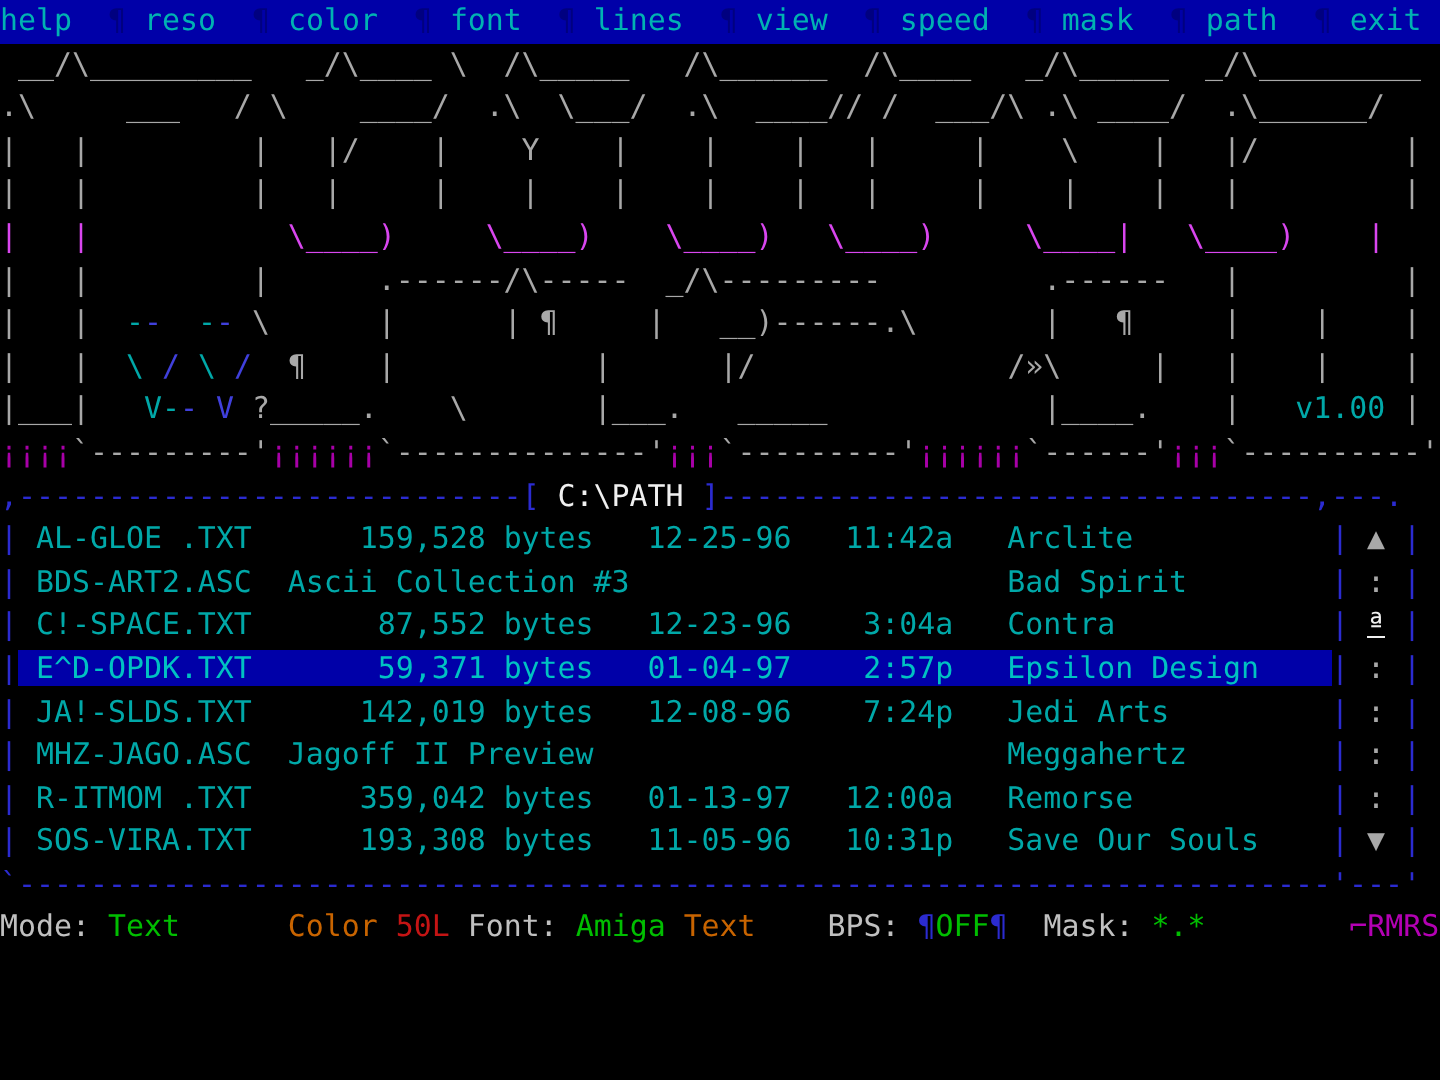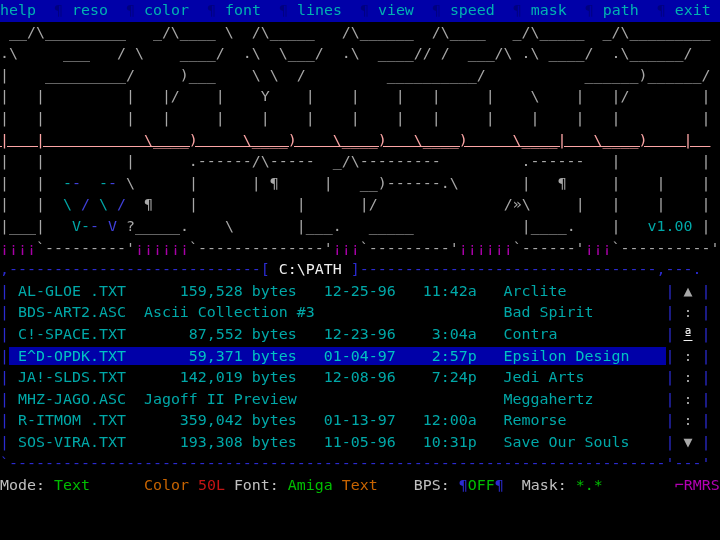--- a/index.html
+++ b/index.html
@@ -12,24 +12,23 @@
   .row span{white-space:pre;}
   .u{text-decoration:underline;}
 </style>
 </head>
 <body>
 
 <div id="screen">
     <div class="row" style="background: rgb(0, 0, 168);"><span style="color: rgb(0, 178, 178);">help</span><span style="color: rgb(0, 178, 178);">  </span><span style="color: rgb(0, 0, 128);">¶</span><span style="color: rgb(0, 178, 178);"> </span><span style="color: rgb(0, 178, 178);">reso</span><span style="color: rgb(0, 178, 178);">  </span><span style="color: rgb(0, 0, 128);">¶</span><span style="color: rgb(0, 178, 178);"> </span><span style="color: rgb(0, 178, 178);">color</span><span style="color: rgb(0, 178, 178);">  </span><span style="color: rgb(0, 0, 128);">¶</span><span style="color: rgb(0, 178, 178);"> </span><span style="color: rgb(0, 178, 178);">font</span><span style="color: rgb(0, 178, 178);">  </span><span style="color: rgb(0, 0, 128);">¶</span><span style="color: rgb(0, 178, 178);"> </span><span style="color: rgb(0, 178, 178);">lines</span><span style="color: rgb(0, 178, 178);">  </span><span style="color: rgb(0, 0, 128);">¶</span><span style="color: rgb(0, 178, 178);"> </span><span style="color: rgb(0, 178, 178);">view</span><span style="color: rgb(0, 178, 178);">  </span><span style="color: rgb(0, 0, 128);">¶</span><span style="color: rgb(0, 178, 178);"> </span><span style="color: rgb(0, 178, 178);">speed</span><span style="color: rgb(0, 178, 178);">  </span><span style="color: rgb(0, 0, 128);">¶</span><span style="color: rgb(0, 178, 178);"> </span><span style="color: rgb(0, 178, 178);">mask</span><span style="color: rgb(0, 178, 178);">  </span><span style="color: rgb(0, 0, 128);">¶</span><span style="color: rgb(0, 178, 178);"> </span><span style="color: rgb(0, 178, 178);">path</span><span style="color: rgb(0, 178, 178);">  </span><span style="color: rgb(0, 0, 128);">¶</span><span style="color: rgb(0, 178, 178);"> </span><span style="color: rgb(0, 178, 178);">exit</span><span style="color: rgb(0, 178, 178);"> </span></div>
     <div class="row"><span style="color: rgb(168, 168, 168);"> __/\_________   _/\____ \  /\_____   /\______  /\____   _/\_____  _/\_________ </span></div>
     <div class="row"><span style="color: rgb(168, 168, 168);">.\     ___   / \    ____/  .\  \___/  .\  ____// /  ___/\ .\ ____/  .\______/   </span></div>
-    <div class="row"><span style="color: rgb(168, 168, 168);">|    _________/     )___    \ \  /         __________/           ______)______/  </span></div>
     <div class="row"><span style="color: rgb(168, 168, 168);">|   |         |   |/    |    Y    |    |    |   |     |    \    |   |/        | </span></div>
     <div class="row"><span style="color: rgb(168, 168, 168);">|   |         |   |     |    |    |    |    |   |     |    |    |   |         | </span></div>
-    <div class="row"><span style="color: #fca5a5; text-decoration: underline;">|   |           \____)     \____)    \____)   \____)     \____|   \____)    |  </span></div>
+    <div class="row"><span style="color: #d946ef;">|   |           \____)     \____)    \____)   \____)     \____|   \____)    |  </span></div>
     <div class="row"><span style="color: rgb(168, 168, 168);">|   |         |      .------/\-----  _/\---------         .------   |         | </span></div>
     <div class="row"><span style="color: rgb(168, 168, 168);">|   |  </span><span style="color: rgb(0, 168, 168);">-</span><span style="color: rgb(64, 64, 220);">-</span><span style="color: rgb(168, 168, 168);">  </span><span style="color: rgb(0, 168, 168);">-</span><span style="color: rgb(64, 64, 220);">-</span><span style="color: rgb(168, 168, 168);"> \     </span><span style="color: rgb(168, 168, 168);"> |      | </span><span style="color: rgb(168, 168, 168);">¶     |   </span><span style="color: rgb(168, 168, 168);">__)------.</span><span style="color: rgb(168, 168, 168);">\       | </span><span style="color: rgb(168, 168, 168);">  ¶     | </span><span style="color: rgb(168, 168, 168);">   |    | </span></div>
     <div class="row"><span style="color: rgb(168, 168, 168);">|   |  </span><span style="color: rgb(0, 168, 168);">\</span><span style="color: rgb(168, 168, 168);"> </span><span style="color: rgb(64, 64, 220);">/</span><span style="color: rgb(168, 168, 168);"> </span><span style="color: rgb(0, 168, 168);">\</span><span style="color: rgb(168, 168, 168);"> </span><span style="color: rgb(64, 64, 220);">/</span><span style="color: rgb(168, 168, 168);">  ¶   </span><span style="color: rgb(168, 168, 168);"> |        </span><span style="color: rgb(168, 168, 168);">   |      </span><span style="color: rgb(168, 168, 168);">|/        </span><span style="color: rgb(168, 168, 168);">      /»\ </span><span style="color: rgb(168, 168, 168);">    |   | </span><span style="color: rgb(168, 168, 168);">   |    | </span></div>
     <div class="row"><span style="color: rgb(168, 168, 168);">|___|   </span><span style="color: rgb(0, 168, 168);">V</span><span style="color: rgb(0, 168, 168);">-</span><span style="color: rgb(64, 64, 220);">-</span><span style="color: rgb(168, 168, 168);"> </span><span style="color: rgb(64, 64, 220);">V</span><span style="color: rgb(168, 168, 168);"> </span><span style="color: rgb(168, 168, 168);">?_____</span><span style="color: rgb(168, 168, 168);">.    \    </span><span style="color: rgb(168, 168, 168);">   |___.  </span><span style="color: rgb(168, 168, 168);"> _____    </span><span style="color: rgb(168, 168, 168);">        |_</span><span style="color: rgb(168, 168, 168);">___.    | </span><span style="color: rgb(168, 168, 168);">  </span><span style="color: rgb(0, 168, 168);">v1.00</span><span style="color: rgb(168, 168, 168);"> </span><span style="color: rgb(168, 168, 168);">|</span><span style="color: rgb(168, 168, 168);"> </span></div>
     <div class="row"><span style="color: rgb(168, 0, 168);">¡¡¡¡</span><span style="color: rgb(168, 168, 168);">`---------'</span><span style="color: rgb(168, 0, 168);">¡¡¡¡¡¡</span><span style="color: rgb(168, 168, 168);">`--------------'</span><span style="color: rgb(168, 0, 168);">¡¡¡</span><span style="color: rgb(168, 168, 168);">`---------'</span><span style="color: rgb(168, 0, 168);">¡¡¡¡¡¡</span><span style="color: rgb(168, 168, 168);">`------'</span><span style="color: rgb(168, 0, 168);">¡¡¡</span><span style="color: rgb(168, 168, 168);">`----------'</span></div>
     <div class="row"><span style="color: rgb(43, 43, 208);">,----------------------------</span><span style="color: rgb(43, 43, 208);">[</span><span style="color: rgb(240, 240, 240);"> C:\PATH </span><span style="color: rgb(43, 43, 208);">]</span><span style="color: rgb(43, 43, 208);">---------------------------------</span><span style="color: rgb(43, 43, 208);">,</span><span style="color: rgb(43, 43, 208);">---</span><span style="color: rgb(43, 43, 208);">.</span><span style="color: rgb(43, 43, 208);"> </span></div>
     <div class="row"><span style="color: rgb(43, 43, 208);">|</span><span style="color: rgb(0, 168, 168);"> AL-GLOE .TXT      159,528 bytes   12-25-96   11:42a   Arclite           </span><span style="color: rgb(43, 43, 208);">|</span><span style="color: rgb(168, 168, 168);"> </span><span style="color: rgb(168, 168, 168);">▲</span><span style="color: rgb(168, 168, 168);"> </span><span style="color: rgb(43, 43, 208);">|</span><span style="color: rgb(168, 168, 168);"> </span></div>
     <div class="row"><span style="color: rgb(43, 43, 208);">|</span><span style="color: rgb(0, 168, 168);"> BDS-ART2.ASC  Ascii Collection #3                     Bad Spirit        </span><span style="color: rgb(43, 43, 208);">|</span><span style="color: rgb(168, 168, 168);"> </span><span style="color: rgb(168, 168, 168);">:</span><span style="color: rgb(168, 168, 168);"> </span><span style="color: rgb(43, 43, 208);">|</span><span style="color: rgb(168, 168, 168);"> </span></div>
     <div class="row"><span style="color: rgb(43, 43, 208);">|</span><span style="color: rgb(0, 168, 168);"> C!-SPACE.TXT       87,552 bytes   12-23-96    3:04a   Contra            </span><span style="color: rgb(43, 43, 208);">|</span><span style="color: rgb(168, 168, 168);"> </span><span class="u" style="color: rgb(240, 240, 240);">ª</span><span style="color: rgb(168, 168, 168);"> </span><span style="color: rgb(43, 43, 208);">|</span><span style="color: rgb(168, 168, 168);"> </span></div>
     <div class="row"><span style="color: rgb(43, 43, 208);">|</span><span style="color: rgb(0, 194, 194); background: rgb(0, 0, 168);"> E^D-OPDK.TXT       59,371 bytes   01-04-97    2:57p   Epsilon Design    </span><span style="color: rgb(43, 43, 208);">|</span><span style="color: rgb(168, 168, 168);"> </span><span style="color: rgb(168, 168, 168);">:</span><span style="color: rgb(168, 168, 168);"> </span><span style="color: rgb(43, 43, 208);">|</span><span style="color: rgb(168, 168, 168);"> </span></div>

